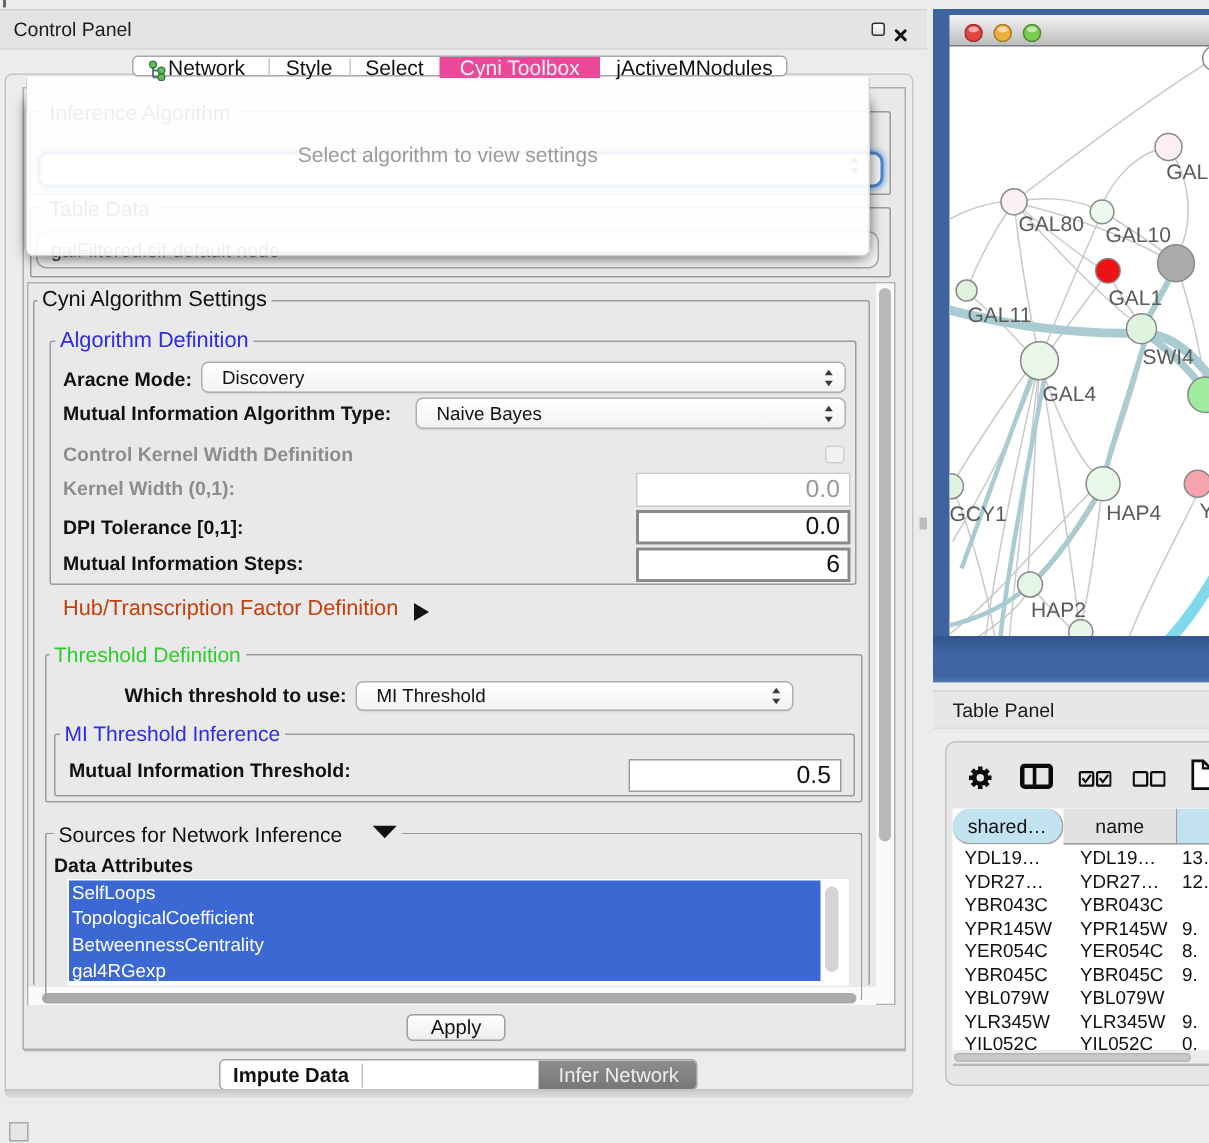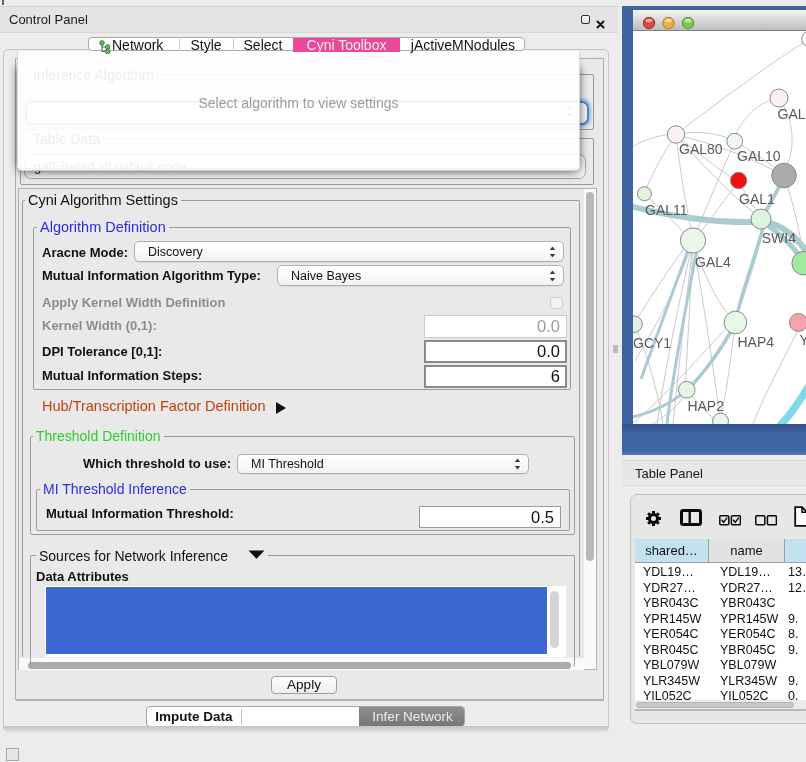--- a/index.html
+++ b/index.html
@@ -93,21 +93,21 @@
 <div class="abs lbl" style="left:42px;top:268px;">Mutual Information Algorithm Type:</div>
 <div class="combo" style="left:277px;top:265px;width:287px;height:21px;">
   <span class="ctext">Naive Bayes</span>
   <span class="arr">
       <svg width="7" height="13" viewBox="0 0 7 13">
         <path d="M3.5 1 L6.2 4.6 L0.8 4.6 Z" fill="#3a3a3a"></path>
         <path d="M3.5 12 L6.2 8.4 L0.8 8.4 Z" fill="#3a3a3a"></path>
       </svg>
     </span>
 </div>
-<div class="abs lbl" style="left:42px;top:295px;color:#8d8d8d;">Apply Kernel Width Definition</div>
+<div class="abs lbl" style="left:42px;top:295px;color:#8d8d8d;">Control Kernel Width Definition</div>
 <div class="abs" style="left:550px;top:297px;width:13px;height:12px;background:#f2f2f2;border:1px solid #cfcfcf;border-radius:3px;"></div>
 
 <div class="abs lbl" style="left:42px;top:318px;color:#8d8d8d;">Kernel Width (0,1):</div>
 <div class="tfield" style="left:424px;top:315px;width:143px;height:23px;border:1px solid #c9c9c9;color:#9a9a9a;line-height:21px;padding-right:6px;">0.0</div>
 <div class="abs lbl" style="left:42px;top:344px;">DPI Tolerance [0,1]:</div>
 <div class="tfield" style="left:424px;top:340px;width:143px;height:23px;border:2px solid #8a8a8a;line-height:19px;padding-right:5px;">0.0</div>
 <div class="abs lbl" style="left:42px;top:368px;">Mutual Information Steps:</div>
 <div class="tfield" style="left:424px;top:365px;width:143px;height:23px;border:2px solid #8a8a8a;line-height:19px;padding-right:5px;">6</div>
 
 <div class="abs" style="left:42px;top:398px;font-size:14.5px;color:#c2410c;">Hub/Transcription Factor Definition</div>
@@ -136,20 +136,21 @@
 <div class="tfield" style="left:419px;top:506px;width:142px;height:22px;border:1px solid #9a9a9a;line-height:20px;padding-right:6px;">0.5</div>
 
 <div class="gbox" style="left:30px;top:555px;width:545px;height:112px;border-bottom:none;"></div>
 <div class="abs" style="left:36px;top:547px;background:#e9e9e9;padding:0 3px;font-size:14px;color:#111;">Sources for Network Inference <span style="display:inline-block;vertical-align:1px;margin-left:16px;"><svg width="17" height="11" viewBox="0 0 17 11">
         <path d="M0.5 1.5 L16.5 1.5 L8.5 9.8 Z" fill="#111"></path>
       </svg></span></div>
 <div class="abs lbl" style="left:36px;top:569px;">Data Attributes</div>
 
 <div class="abs" style="left:45px;top:586px;width:521px;height:71px;background:#fff;overflow:hidden;">
   <div class="abs" style="left:1px;top:1px;width:501px;height:67px;background:#3b68d2;"></div>
+  <div class="abs" style="left:3px;top:1px;font-size:12.5px;color:#fff;line-height:17.4px;">SelfLoops<br>TopologicalCoefficient<br>BetweennessCentrality<br>gal4RGexp</div>
   <div class="abs" style="left:505px;top:5px;width:9px;height:57px;background:#d4d4d4;border-radius:4.5px;"></div>
 </div>
 
 <div class="abs" style="left:271px;top:676px;width:66px;height:18px;background:linear-gradient(#ffffff,#ededed);border:1px solid #9f9f9f;border-radius:4px;text-align:center;line-height:16px;font-size:13.5px;color:#111;">Apply</div>
 
 <div class="abs" style="left:16px;top:700px;width:588px;height:1px;background:#b5b5b5;"></div>
 <div class="abs" style="left:146px;top:706px;width:319px;height:21px;background:#fff;border:1px solid #a4a4a4;border-radius:4px;overflow:hidden;">
   <div class="abs" style="left:0;top:0;width:94px;height:21px;text-align:center;line-height:20px;font-size:13.5px;font-weight:bold;color:#111;">Impute Data</div>
   <div class="abs" style="left:94px;top:2px;height:16px;border-left:1px solid #c2c2c2;"></div>
   <div class="abs" style="left:212px;top:0;width:107px;height:21px;background:linear-gradient(#8e8e8e,#747474);text-align:center;line-height:20px;font-size:13.5px;color:#ededed;">Infer Network</div>
@@ -301,21 +302,21 @@
 </div>
 <div class="abs" style="left:794px;top:506px;width:14px;height:21px;">
   <svg width="14" height="21" viewBox="0 0 14 21">
     <path d="M1.2 1.2 L8 1.2 L13 6.2 L13 19.8 L1.2 19.8 Z" fill="#fff" stroke="#0a0a0a" stroke-width="1.8"></path>
     <path d="M8 1.2 L8 6.2 L13 6.2" fill="none" stroke="#0a0a0a" stroke-width="1.5"></path>
   </svg>
 </div>
 
 <div class="abs" style="left:635px;top:539px;width:171px;height:172px;background:#fff;overflow:hidden;font-size:13px;color:#111;">
 
-  <div class="abs" style="left:0;top:0;width:74px;height:24px;background:#c2e2f0;border-right:1px solid #9e9e9e;border-bottom:1px solid #9e9e9e;text-align:center;line-height:23px;">shared…</div>
+  <div class="abs" style="left:0;top:0;width:74px;height:24px;background:#c2e2f0;border-right:1px solid #9e9e9e;border-bottom:1px solid #9e9e9e;text-align:center;line-height:23px;border-radius:12px;">shared…</div>
   <div class="abs" style="left:74px;top:0;width:76px;height:24px;background:#e2e2e2;border-right:1px solid #9e9e9e;border-bottom:1px solid #9e9e9e;text-align:center;line-height:23px;">name</div>
   <div class="abs" style="left:150px;top:0;width:60px;height:24px;background:#c2e2f0;border-bottom:1px solid #9e9e9e;"></div>
 
   <div class="abs" style="left:8px;top:26px;line-height:15.5px;font-size:12.5px;">YDL19…<br>YDR27…<br>YBR043C<br>YPR145W<br>YER054C<br>YBR045C<br>YBL079W<br>YLR345W<br>YIL052C</div>
   <div class="abs" style="left:85px;top:26px;line-height:15.5px;font-size:12.5px;">YDL19…<br>YDR27…<br>YBR043C<br>YPR145W<br>YER054C<br>YBR045C<br>YBL079W<br>YLR345W<br>YIL052C</div>
   <div class="abs" style="left:153px;top:26px;line-height:15.5px;font-size:12.5px;">13…<br>12…<br>&nbsp;<br>9.<br>8.<br>9.<br>&nbsp;<br>9.<br>0.</div>
 
   <div class="abs" style="left:0;top:161px;width:171px;height:9px;background:#ececec;"></div>
   <div class="abs" style="left:1px;top:162.5px;width:158px;height:6px;background:#c9c9c9;border:1px solid #b5b5b5;border-radius:3.5px;"></div>
   <div class="abs" style="left:0;top:170px;width:171px;height:2px;background:#b9b9b9;"></div>

